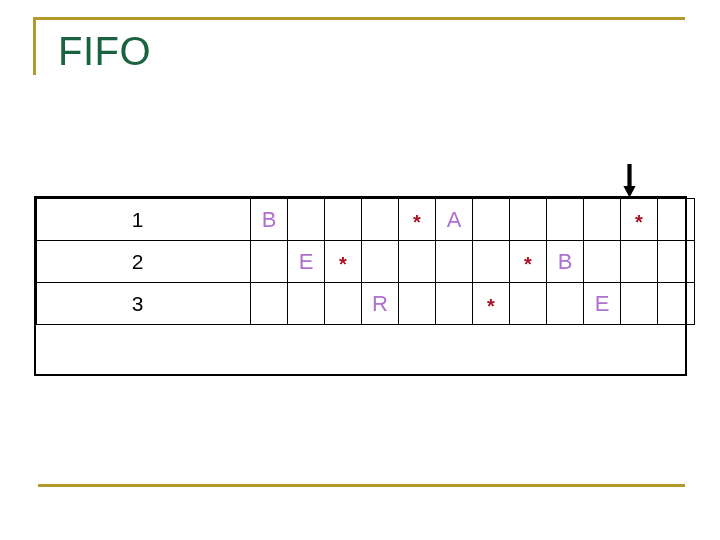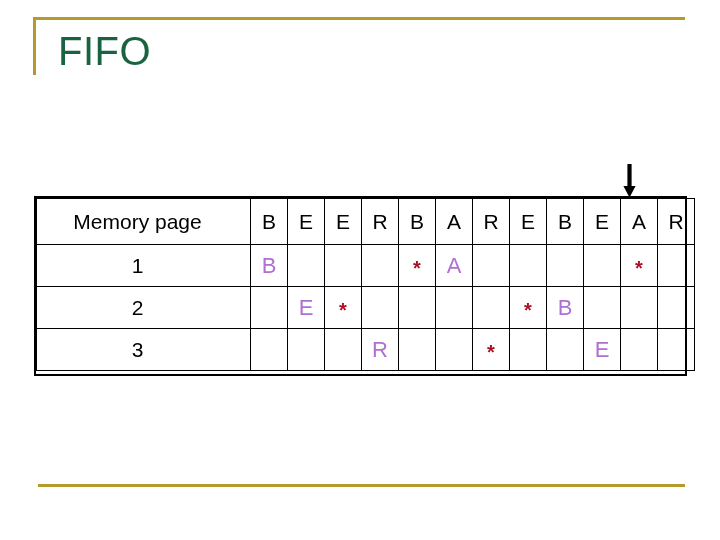--- a/index.html
+++ b/index.html
@@ -128,35 +128,20 @@
 
 <div id="pointer-arrow">
   <svg width="13" height="34" viewBox="0 0 13 34" xmlns="http://www.w3.org/2000/svg">
     <rect x="4.4" y="0" width="4.2" height="24" fill="#000000"></rect>
     <polygon points="0.4,22 12.6,22 6.5,33.5" fill="#000000"></polygon>
   </svg>
 </div>
 
 <table id="trace-table">
   <tbody>
-    <tr class="header-row">
-      <td class="label-col">Memory page</td>
-      <td class="data-col">B</td>
-      <td class="data-col">E</td>
-      <td class="data-col">E</td>
-      <td class="data-col">R</td>
-      <td class="data-col">B</td>
-      <td class="data-col">A</td>
-      <td class="data-col">R</td>
-      <td class="data-col">E</td>
-      <td class="data-col">B</td>
-      <td class="data-col">E</td>
-      <td class="data-col">A</td>
-      <td class="data-col">R</td>
-    </tr>
 
     <tr>
       <td class="label-col">1</td>
       <td class="data-col"><span class="cell-letter">B</span></td>
       <td class="data-col"></td>
       <td class="data-col"></td>
       <td class="data-col"></td>
       <td class="data-col"><span class="cell-star">*</span></td>
       <td class="data-col"><span class="cell-letter">A</span></td>
       <td class="data-col"></td>

